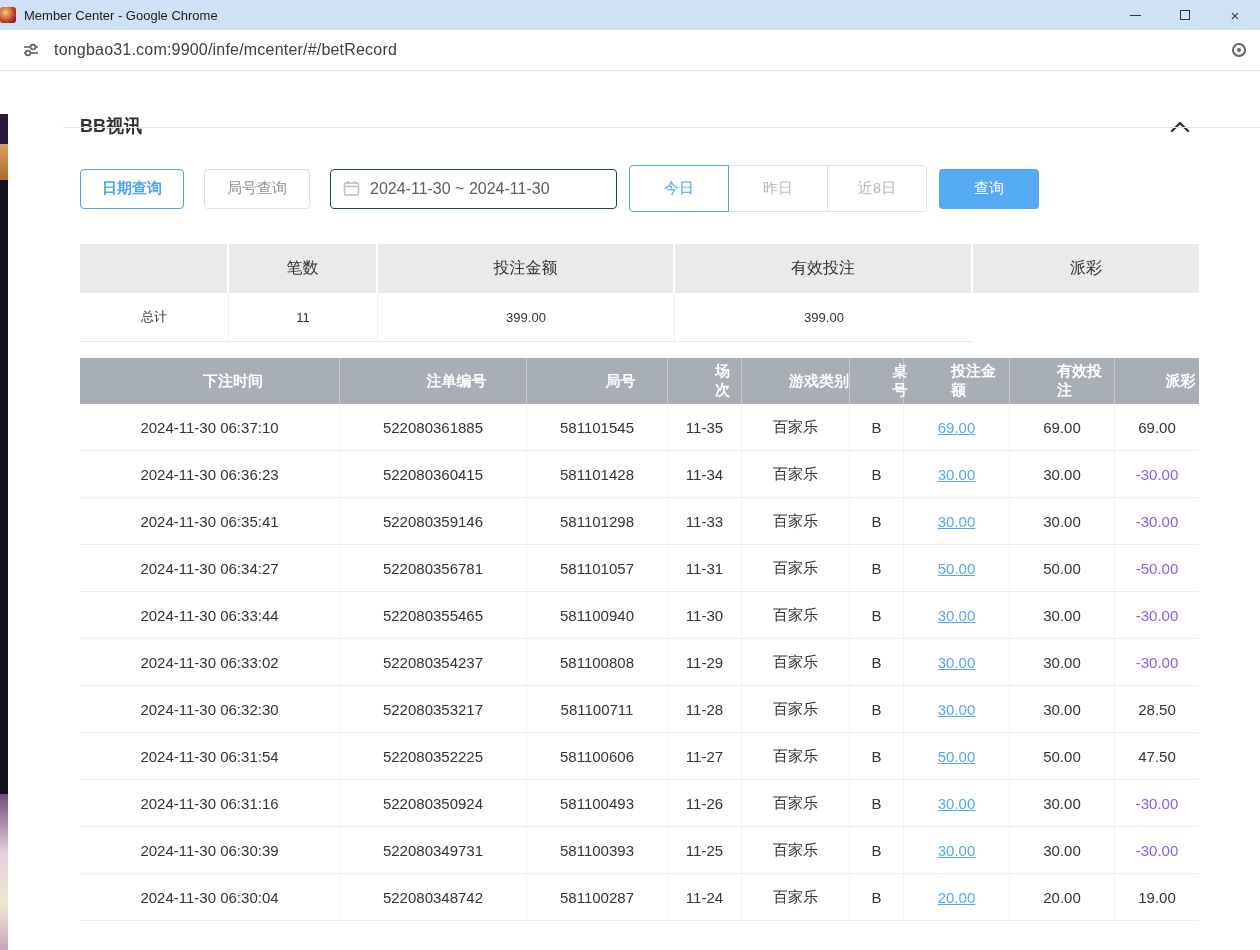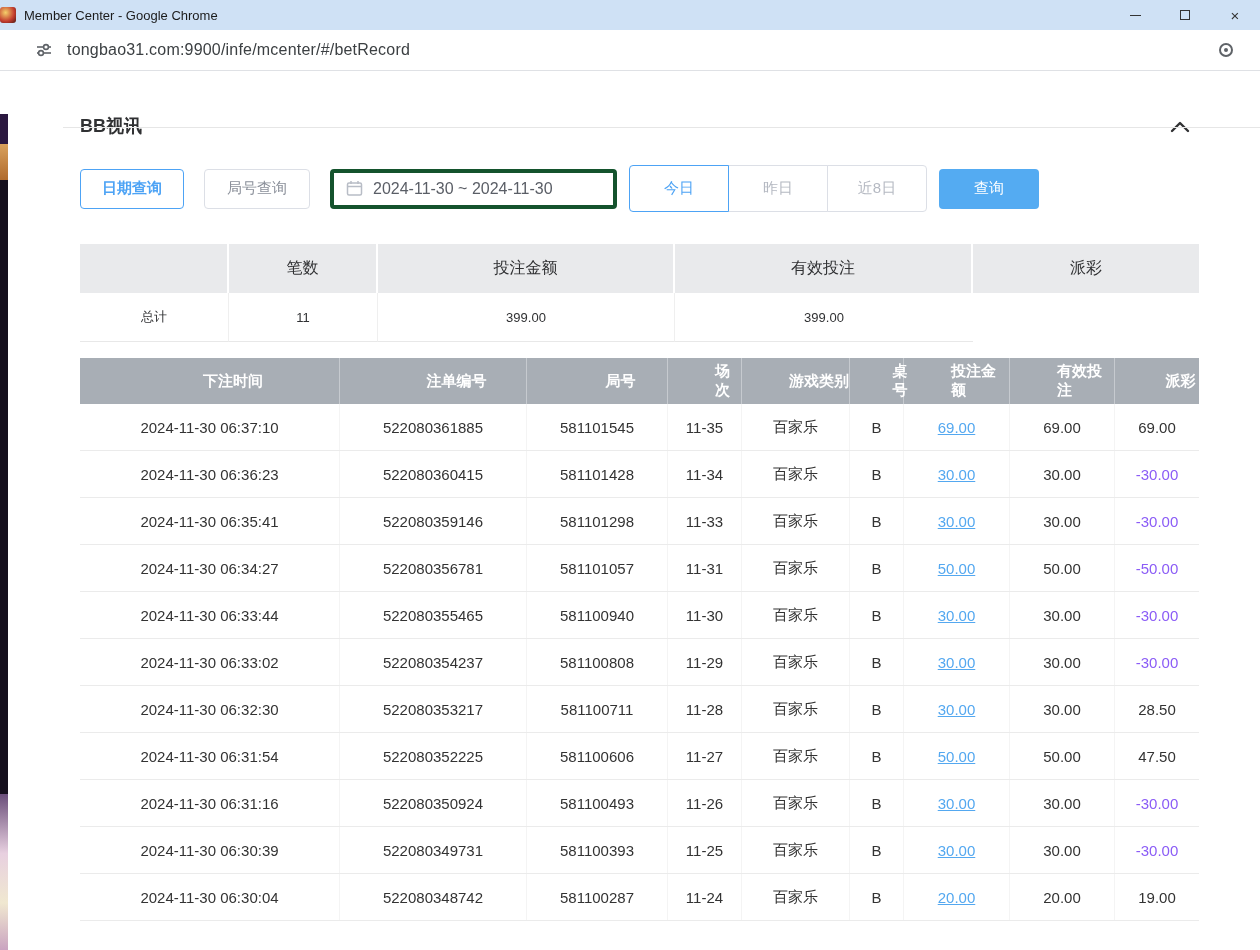--- a/index.html
+++ b/index.html
@@ -11,21 +11,21 @@
   .app-icon { width:16px; height:16px; border-radius:3px; margin-right:8px;
     background:radial-gradient(circle at 35% 35%, #f5d06a, #c23b2e 60%, #4a1a12); }
   .win-title { font-size:13px; color:#1b1b1b; }
   .win-controls { margin-left:auto; display:flex; height:100%; }
   .wc { width:50px; height:100%; display:flex; align-items:center; justify-content:center;
     color:#333; font-size:15px; cursor:pointer; }
   .min-glyph { width:11px; height:1px; background:#333; display:block; }
   .max-glyph { width:10px; height:10px; border:1px solid #333; display:block; }
 
   .urlbar { height:41px; background:#fff; border-bottom:1px solid #dfe1e5;
-    display:flex; align-items:center; padding:0 27px; }
+    display:flex; align-items:center; padding:0 14px; }
   .tune-icon { margin:0 14px 0 8px; display:flex; }
   .url-text { font-size:16px; color:#3c4043; letter-spacing:.2px; }
   .right-icon { margin-left:auto; width:14px; height:14px; border:2px solid #5f6368;
     border-radius:50%; position:relative; }
   .right-icon::after { content:""; position:absolute; left:3px; top:3px; width:4px; height:4px;
     background:#5f6368; border-radius:50%; }
 
   
   .content { position:relative; height:878px; background:#fff; }
   .left-strip { position:absolute; left:0; top:0; bottom:0; width:8px; background:#150f1d; z-index:5; }
@@ -39,21 +39,21 @@
   .section-head { display:flex; justify-content:space-between; align-items:center;
     margin:43px 62px 0 80px; }
   .section-title { font-size:18px; font-weight:bold; color:#303133; }
   .chevron { cursor:pointer; display:flex; padding-right:8px; }
 
   .filter-row { display:flex; align-items:center; margin:27px 0 0 80px; }
   .btn { height:40px; border-radius:4px; font-size:15px; background:#fff; cursor:pointer;
     font-family:inherit; }
   .outline-blue { width:104px; border:1px solid #4da3f5; color:#4da3f5; font-weight:bold; }
   .outline-gray { width:106px; border:1px solid #dcdfe6; color:#8a8f99; margin-left:20px; }
-  .date-input { width:287px; height:40px; border:4px solid #14532d; border-radius:4px;
+  .date-input { width:287px; height:40px; border:1px solid #14532d; border-radius:4px;
     margin-left:20px; display:flex; align-items:center; padding:0 12px; cursor:pointer; }
   .cal-icon { display:flex; margin-right:10px; }
   .date-text { font-size:16px; color:#5a5e66; }
   .btn-group { display:flex; margin-left:12px; }
   .gbtn { width:100px; height:47px; background:#fff; border:1px solid #dcdfe6; color:#b5b9c2;
     font-size:15px; cursor:pointer; margin-left:-1px; font-family:inherit; position:relative; }
   .gbtn:first-child { border-radius:4px 0 0 4px; margin-left:0; }
   .gbtn:last-child { border-radius:0 4px 4px 0; }
   .gbtn.active { border-color:#4da3f5; color:#4da3f5; z-index:1; }
   .solid-blue { width:100px; border:none; background:#54abf2; color:#fff; margin-left:12px; }

